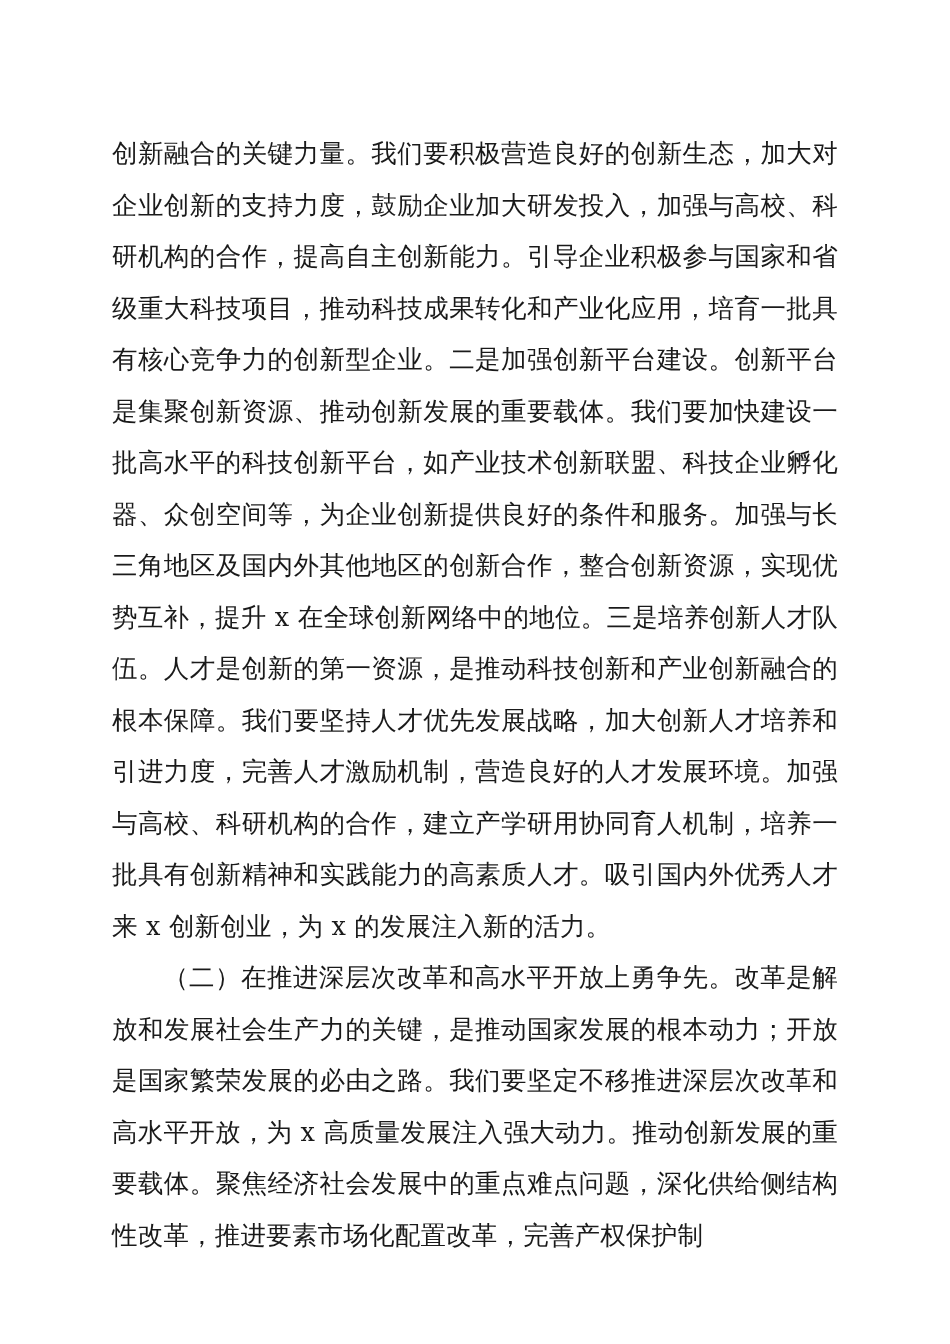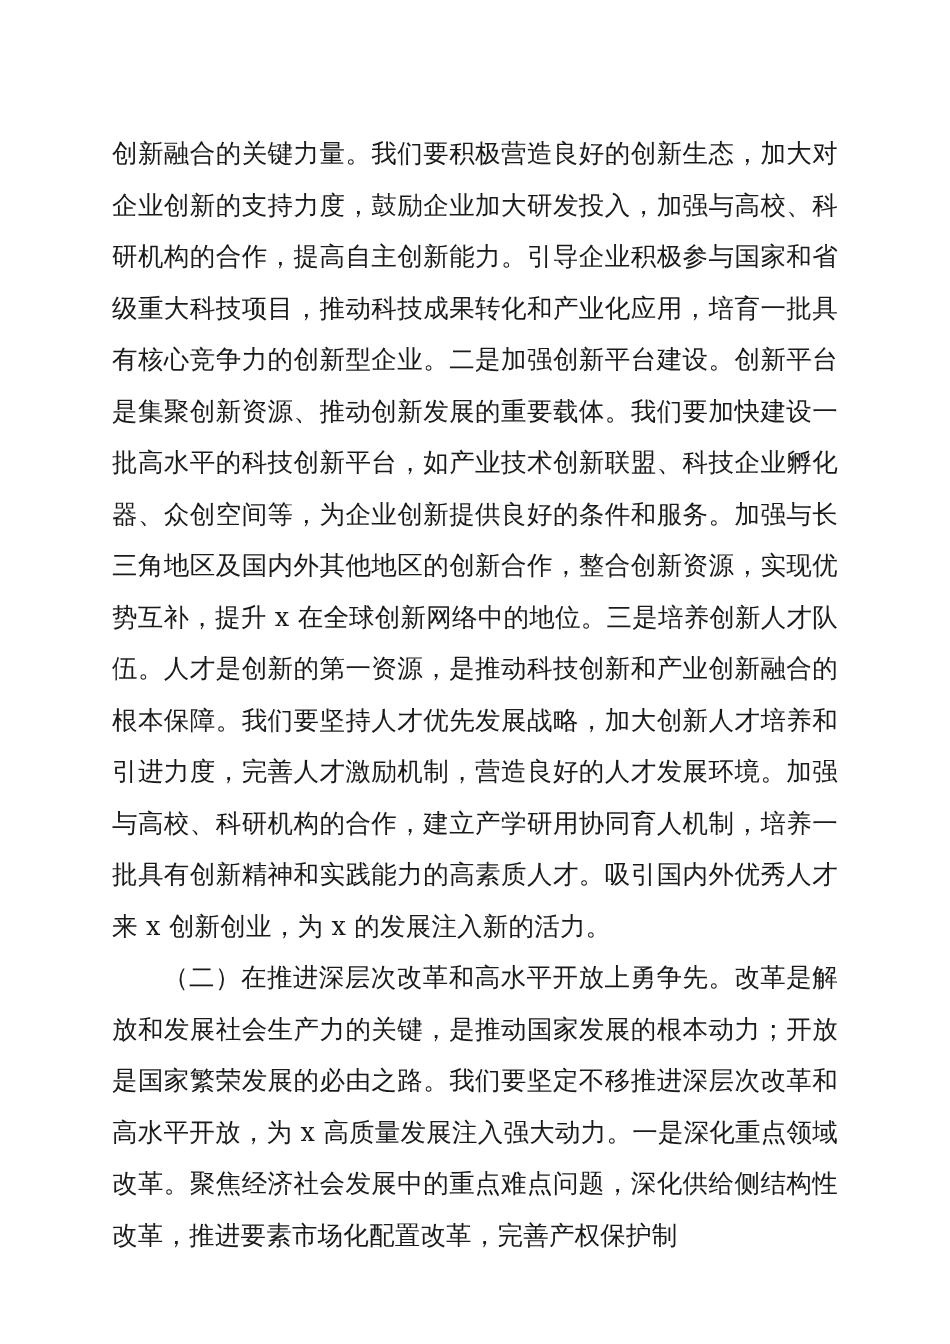--- a/index.html
+++ b/index.html
@@ -39,15 +39,15 @@
   p + p {
     margin-top: 0;
   }
 </style>
 </head>
 <body>
 
 <div class="page">
   <div class="content">
     <p class="body-paragraph">创新融合的关键力量。我们要积极营造良好的创新生态，加大对企业创新的支持力度，鼓励企业加大研发投入，加强与高校、科研机构的合作，提高自主创新能力。引导企业积极参与国家和省级重大科技项目，推动科技成果转化和产业化应用，培育一批具有核心竞争力的创新型企业。二是加强创新平台建设。创新平台是集聚创新资源、推动创新发展的重要载体。我们要加快建设一批高水平的科技创新平台，如产业技术创新联盟、科技企业孵化器、众创空间等，为企业创新提供良好的条件和服务。加强与长三角地区及国内外其他地区的创新合作，整合创新资源，实现优势互补，提升 x 在全球创新网络中的地位。三是培养创新人才队伍。人才是创新的第一资源，是推动科技创新和产业创新融合的根本保障。我们要坚持人才优先发展战略，加大创新人才培养和引进力度，完善人才激励机制，营造良好的人才发展环境。加强与高校、科研机构的合作，建立产学研用协同育人机制，培养一批具有创新精神和实践能力的高素质人才。吸引国内外优秀人才来 x 创新创业，为 x 的发展注入新的活力。</p>
-    <p class="body-paragraph indent">（二）在推进深层次改革和高水平开放上勇争先。改革是解放和发展社会生产力的关键，是推动国家发展的根本动力；开放是国家繁荣发展的必由之路。我们要坚定不移推进深层次改革和高水平开放，为 x 高质量发展注入强大动力。一是深化重点领域改革。聚焦经济社会发展中的重点难点问题，深化供给侧结构性改革，推进要素市场化配置改革，完善产权保护制</p>
+    <p class="body-paragraph indent">（二）在推进深层次改革和高水平开放上勇争先。改革是解放和发展社会生产力的关键，是推动国家发展的根本动力；开放是国家繁荣发展的必由之路。我们要坚定不移推进深层次改革和高水平开放，为 x 高质量发展注入强大动力。推动创新发展的重要载体。聚焦经济社会发展中的重点难点问题，深化供给侧结构性改革，推进要素市场化配置改革，完善产权保护制</p>
   </div>
 </div>
 
 </body></html>

